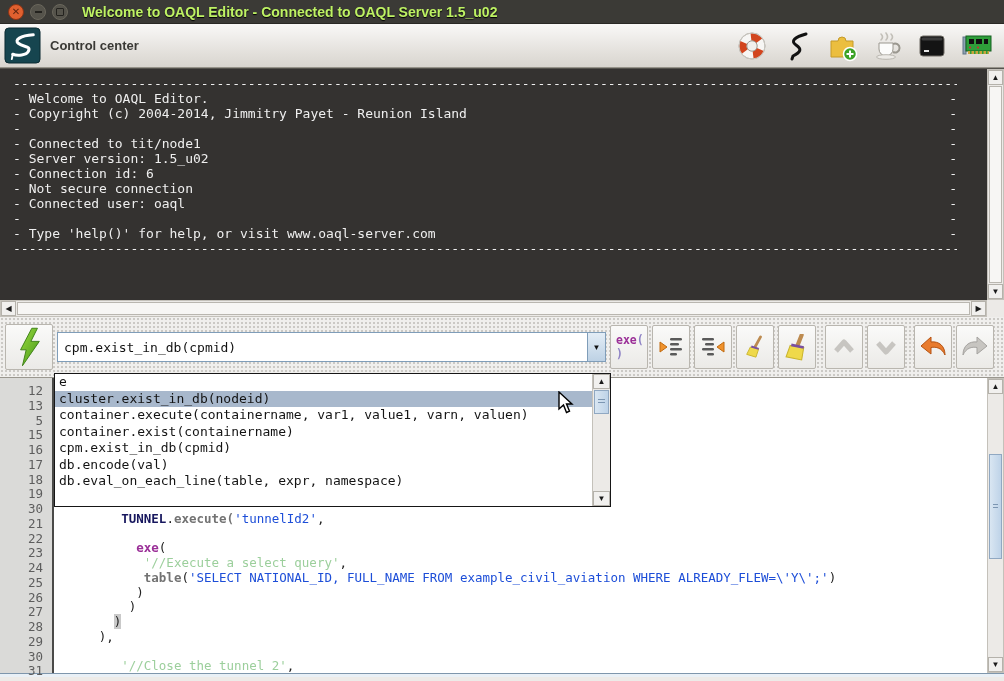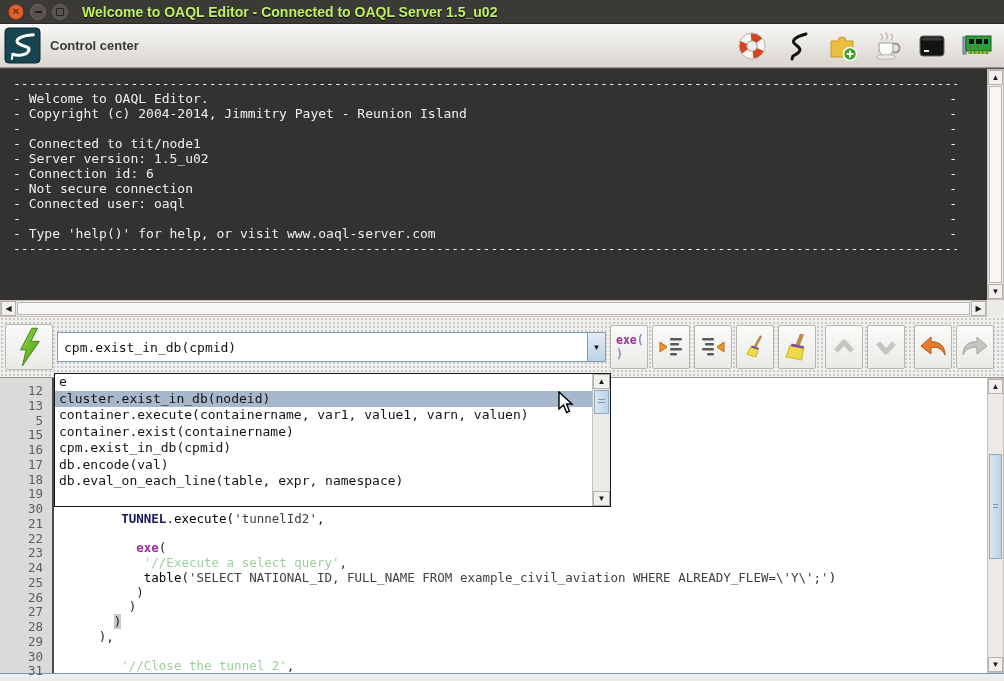--- a/index.html
+++ b/index.html
@@ -65,23 +65,23 @@
   .exe-paren{color:#8F83C5;}
   
   .editor{height:295px;display:flex;background:#FFF;box-sizing:border-box;}
   .gutter{width:54px;background:#DADAD8;border-right:2px solid #4A4A48;box-sizing:border-box;
     font-family:"DejaVu Sans Mono","Liberation Mono",monospace;font-size:12.5px;line-height:14.75px;
     color:#5D5D5D;text-align:right;padding:6px 9px 0 0;}
   .code{flex:1;overflow:hidden;font-family:"DejaVu Sans Mono","Liberation Mono",monospace;
     font-size:12.5px;line-height:14.75px;color:#222;white-space:pre;padding:1px 0 0 7px;}
   .cline{height:14.75px;}
   .tk-navy{color:#17175E;font-weight:bold;}
-  .tk-blue{color:#000000;font-weight:normal;}
+  .tk-blue{color:#737373;font-weight:bold;}
   .tk-purple{color:#9B3098;font-weight:bold;}
-  .tk-str{color:#404040;}
+  .tk-str{color:#1d4ed8;}
   .tk-com{color:#9CCF9C;}
   .tk-hl{background:#C9C9C9;}
   .bottom-edge{height:3px;background:#E9F0F6;border-top:1px solid #7E96AC;}
   
   .dropdown{position:absolute;left:54px;top:56px;width:557px;height:134px;background:#FFF;
     border:1px solid #161616;box-sizing:border-box;display:flex;z-index:6;}
   .dd-list{flex:1;overflow:hidden;font-family:"DejaVu Sans Mono","Liberation Mono",monospace;
     font-size:13px;color:#141414;}
   .dd-item{height:16.5px;line-height:16.5px;padding-left:4px;white-space:nowrap;overflow:hidden;cursor:pointer;}
   .dd-item.sel{background:var(--sel,#A8B8CC);}

